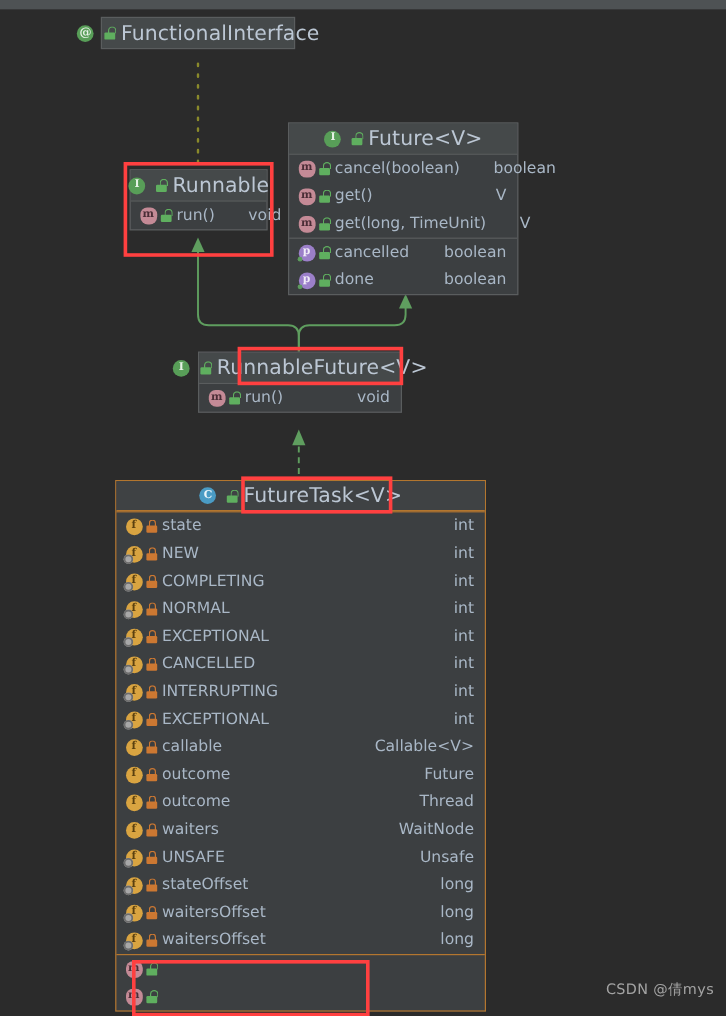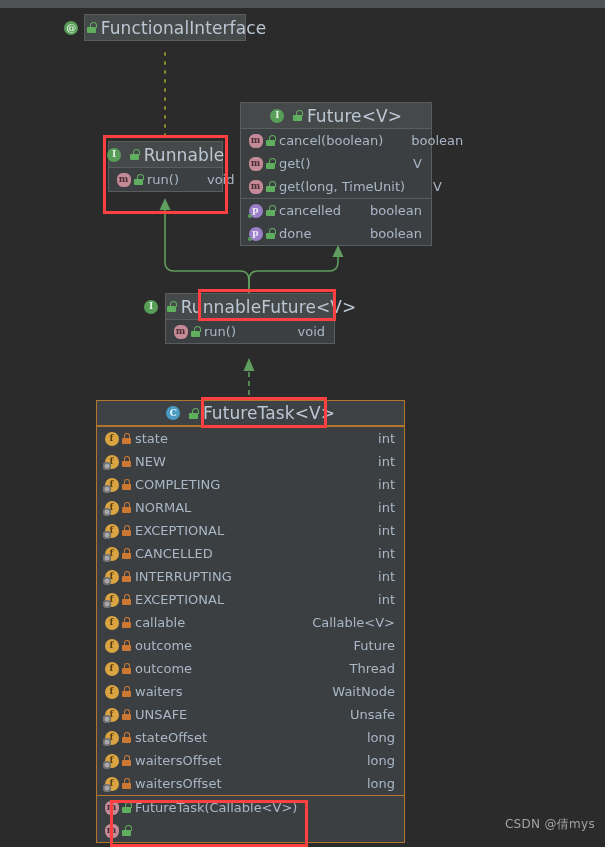--- a/index.html
+++ b/index.html
@@ -544,21 +544,20 @@
       </div>
     <div class="section" id="ft-ctors">
         <div class="row">
           <span class="ic ic-method">
             <span class="circ">m</span>
           </span>
           <span class="lock pub">
             <i class="shackle"></i>
             <i class="body"></i>
           </span>
-          <span class="nm">FutureTask(Callable&lt;V&gt;)</span>
           <span class="ty"></span>
         </div>
         <div class="row">
           <span class="ic ic-method">
             <span class="circ">m</span>
           </span>
           <span class="lock pub">
             <i class="shackle"></i>
             <i class="body"></i>
           </span>

